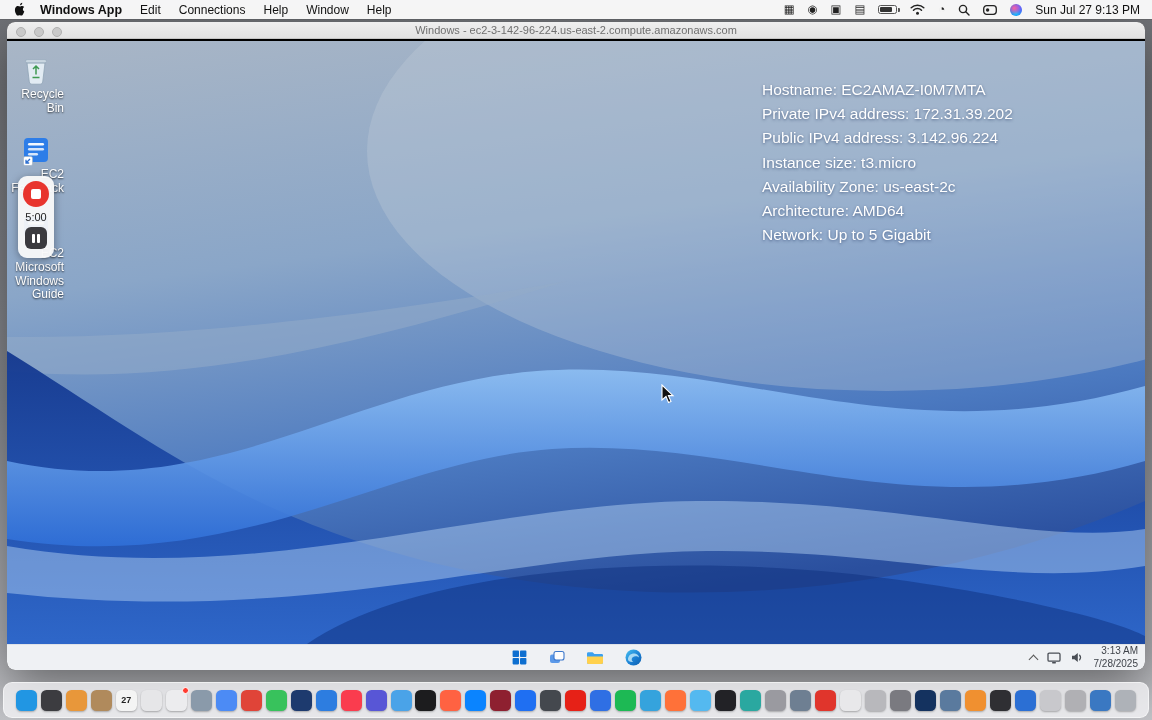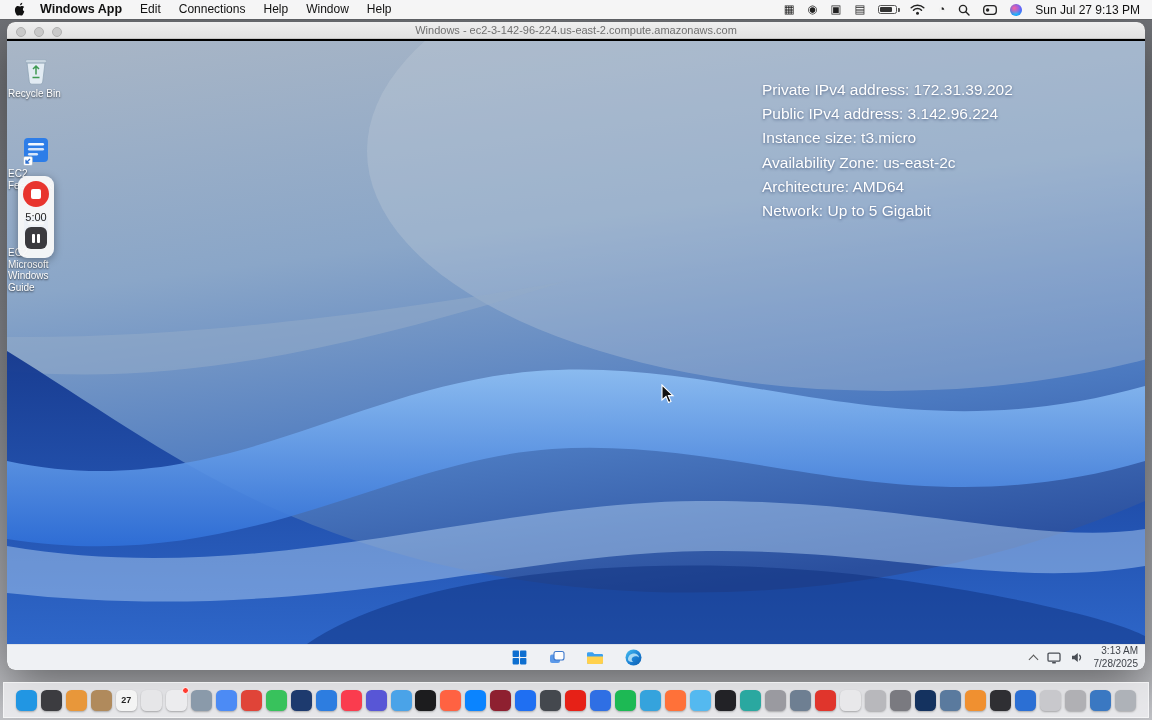--- a/index.html
+++ b/index.html
@@ -7,21 +7,21 @@
   body { font-family:"Liberation Sans", sans-serif; }
 
   .screen { position:relative; width:1152px; height:720px; overflow:hidden;
     background:linear-gradient(180deg,#6f7176 0%,#8b8d92 55%,#c2c3c7 100%); }
 
   
   .menubar { position:absolute; top:0; left:0; right:0; height:19px; z-index:40;
     background:rgba(250,250,250,0.97); display:flex; justify-content:space-between;
     align-items:center; padding:0 12px; font-size:12px; color:#111;
     box-shadow:0 0.5px 0 rgba(0,0,0,0.15); }
-  .mb-left { display:flex; align-items:flex-start; }
+  .mb-left { display:flex; align-items:center; }
   .apple-wrap { display:inline-flex; margin-right:15px; }
   .mb-app { font-weight:700; margin-right:18px; font-size:12.5px; }
   .mb-item { margin-right:18px; cursor:default; }
   .mb-right { display:flex; align-items:center; gap:13px; color:#222; }
   .status-ico { font-size:11.5px; line-height:1; display:inline-flex; align-items:center; color:#222; }
   .batt { position:relative; width:19px; height:9px; border:1px solid #555; border-radius:2.5px; display:inline-block; }
   .batt::after { content:""; position:absolute; right:-3.5px; top:2px; width:2px; height:3.5px; background:#555; border-radius:0 1px 1px 0; }
   .batt-fill { position:absolute; left:1px; top:1px; bottom:1px; width:12px; background:#333; border-radius:1px; }
   .siri { width:12px; height:12px; border-radius:50%;
     background:radial-gradient(circle at 35% 35%, #ff5fa2, transparent 60%),
@@ -42,22 +42,22 @@
 
   .content { position:absolute; top:19px; left:0; right:0; bottom:0; }
   .wallpaper { position:absolute; left:0; top:0; width:100%; height:603px; z-index:1; }
 
   
   .bginfo { position:absolute; left:755px; top:37px; z-index:2; color:#fff;
     font-size:15.5px; text-shadow:0 1px 3px rgba(15,35,80,0.55); }
   .bg-line { height:24.2px; line-height:24.2px; white-space:nowrap; }
 
   
-  .dicon { position:absolute; left:1px; width:56px; text-align:left; z-index:2;
-    color:#fff; font-size:10px; line-height:1.15; text-shadow:0 1px 2px rgba(0,0,0,0.75); cursor:default; }
+  .dicon { position:absolute; left:1px; width:56px; text-align:right; z-index:2;
+    color:#fff; font-size:12px; line-height:1.15; text-shadow:0 1px 2px rgba(0,0,0,0.75); cursor:default; }
   .dicon svg { display:block; margin:0 auto 2px auto; }
   #icon-recycle { top:14px; }
   #icon-feedback { top:95px; }
   #icon-guide { top:174px; }
 
   
   .widget { position:absolute; left:11px; top:135px; width:36px; height:82px; z-index:5;
     background:rgba(249,249,249,0.95); border-radius:9px;
     box-shadow:0 2px 8px rgba(0,0,0,0.35); display:flex; flex-direction:column;
     align-items:center; padding-top:5px; gap:4px; }
@@ -84,21 +84,21 @@
     font-size:11px; color:#5a5f66; cursor:pointer; }
   .tb-right { position:absolute; right:7px; top:0; bottom:0; display:flex;
     align-items:center; gap:10px; color:#3f434a; }
   .chev { width:7px; height:7px; border-left:1.6px solid #555; border-top:1.6px solid #555;
     transform:translateY(2px) rotate(45deg); cursor:pointer; }
   .tb-clock { font-size:10px; line-height:1.25; text-align:right; color:#3f434a; cursor:default; }
 
   
   .dock { position:absolute; left:3px; right:3px; bottom:2px; height:36px; z-index:30;
     background:rgba(243,244,246,0.78); border:1px solid rgba(255,255,255,0.55);
-    border-radius:0; display:flex; align-items:center; justify-content:space-evenly;
+    border-radius:9px; display:flex; align-items:center; justify-content:space-evenly;
     padding:0 8px; }
   .dock-ico { position:relative; width:21px; height:21px; border-radius:5.5px;
     box-shadow:0 1px 2px rgba(0,0,0,0.28); display:flex; align-items:center;
     justify-content:center; cursor:pointer; flex:0 0 auto; }
   .dock-num { font-size:9px; font-weight:700; color:#222; }
   .dock-badge { position:absolute; right:-2.5px; top:-2.5px; width:7px; height:7px;
     border-radius:50%; background:#ff3b30; border:1px solid #fff; }
 </style>
 </head>
 <body>
@@ -186,20 +186,21 @@
         <rect width="1138" height="603" fill="url(#wg-bg)"></rect>
         <ellipse cx="880" cy="110" rx="520" ry="240" fill="#c8d2dc" opacity="0.30"></ellipse>
         <path d="M0,330 C190,348 380,295 560,240 C420,265 200,298 0,296 Z" fill="#93abc9" opacity="0.55"></path>
         <path d="M0,603 L0,310 C130,390 240,480 440,525 C660,575 920,555 1138,460 L1138,603 Z" fill="url(#wg-dark)" opacity="0.92"></path>
         <path d="M0,420 C210,465 340,345 530,330 C730,315 890,415 1138,345 L1138,420 C900,490 740,395 545,408 C375,420 235,535 0,498 Z" fill="url(#wg-bright)" opacity="0.9"></path>
         <path d="M0,505 C250,548 470,462 690,460 C890,458 1030,505 1138,488 L1138,525 C1000,548 880,508 700,510 C500,512 300,585 0,552 Z" fill="#bcd9f7" opacity="0.45"></path>
         <path d="M300,603 C420,520 700,510 900,540 C1050,562 1120,585 1138,595 L1138,603 Z" fill="#0d2f7e" opacity="0.5"></path>
       </svg>
 
       <div class="bginfo" id="bginfo">
+          <div class="bg-line">Hostname: EC2AMAZ-I0M7MTA</div>
           <div class="bg-line">Private IPv4 address: 172.31.39.202</div>
           <div class="bg-line">Public IPv4 address: 3.142.96.224</div>
           <div class="bg-line">Instance size: t3.micro</div>
           <div class="bg-line">Availability Zone: us-east-2c</div>
           <div class="bg-line">Architecture: AMD64</div>
           <div class="bg-line">Network: Up to 5 Gigabit</div>
         </div>
 
       <div class="dicon" id="icon-recycle">
         <svg width="28" height="31" viewBox="0 0 28 31">

